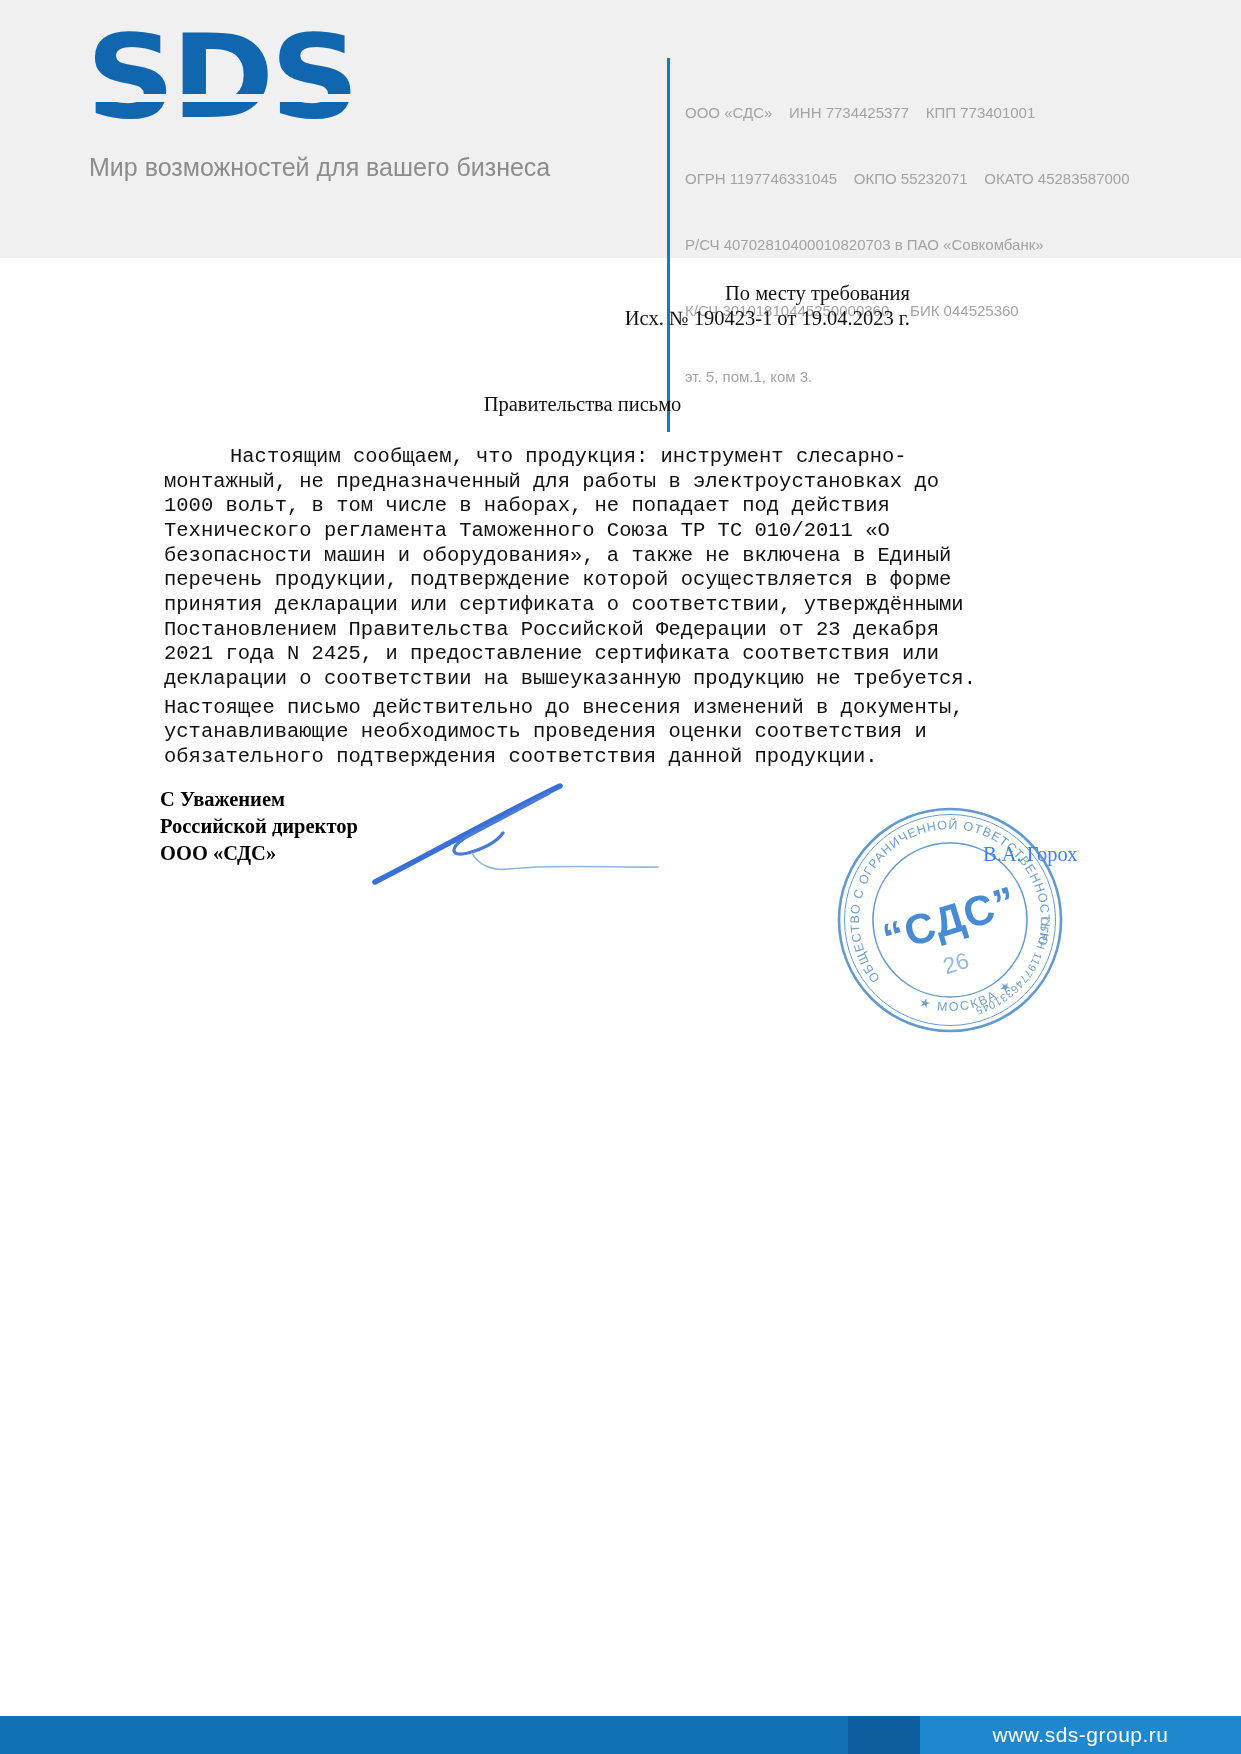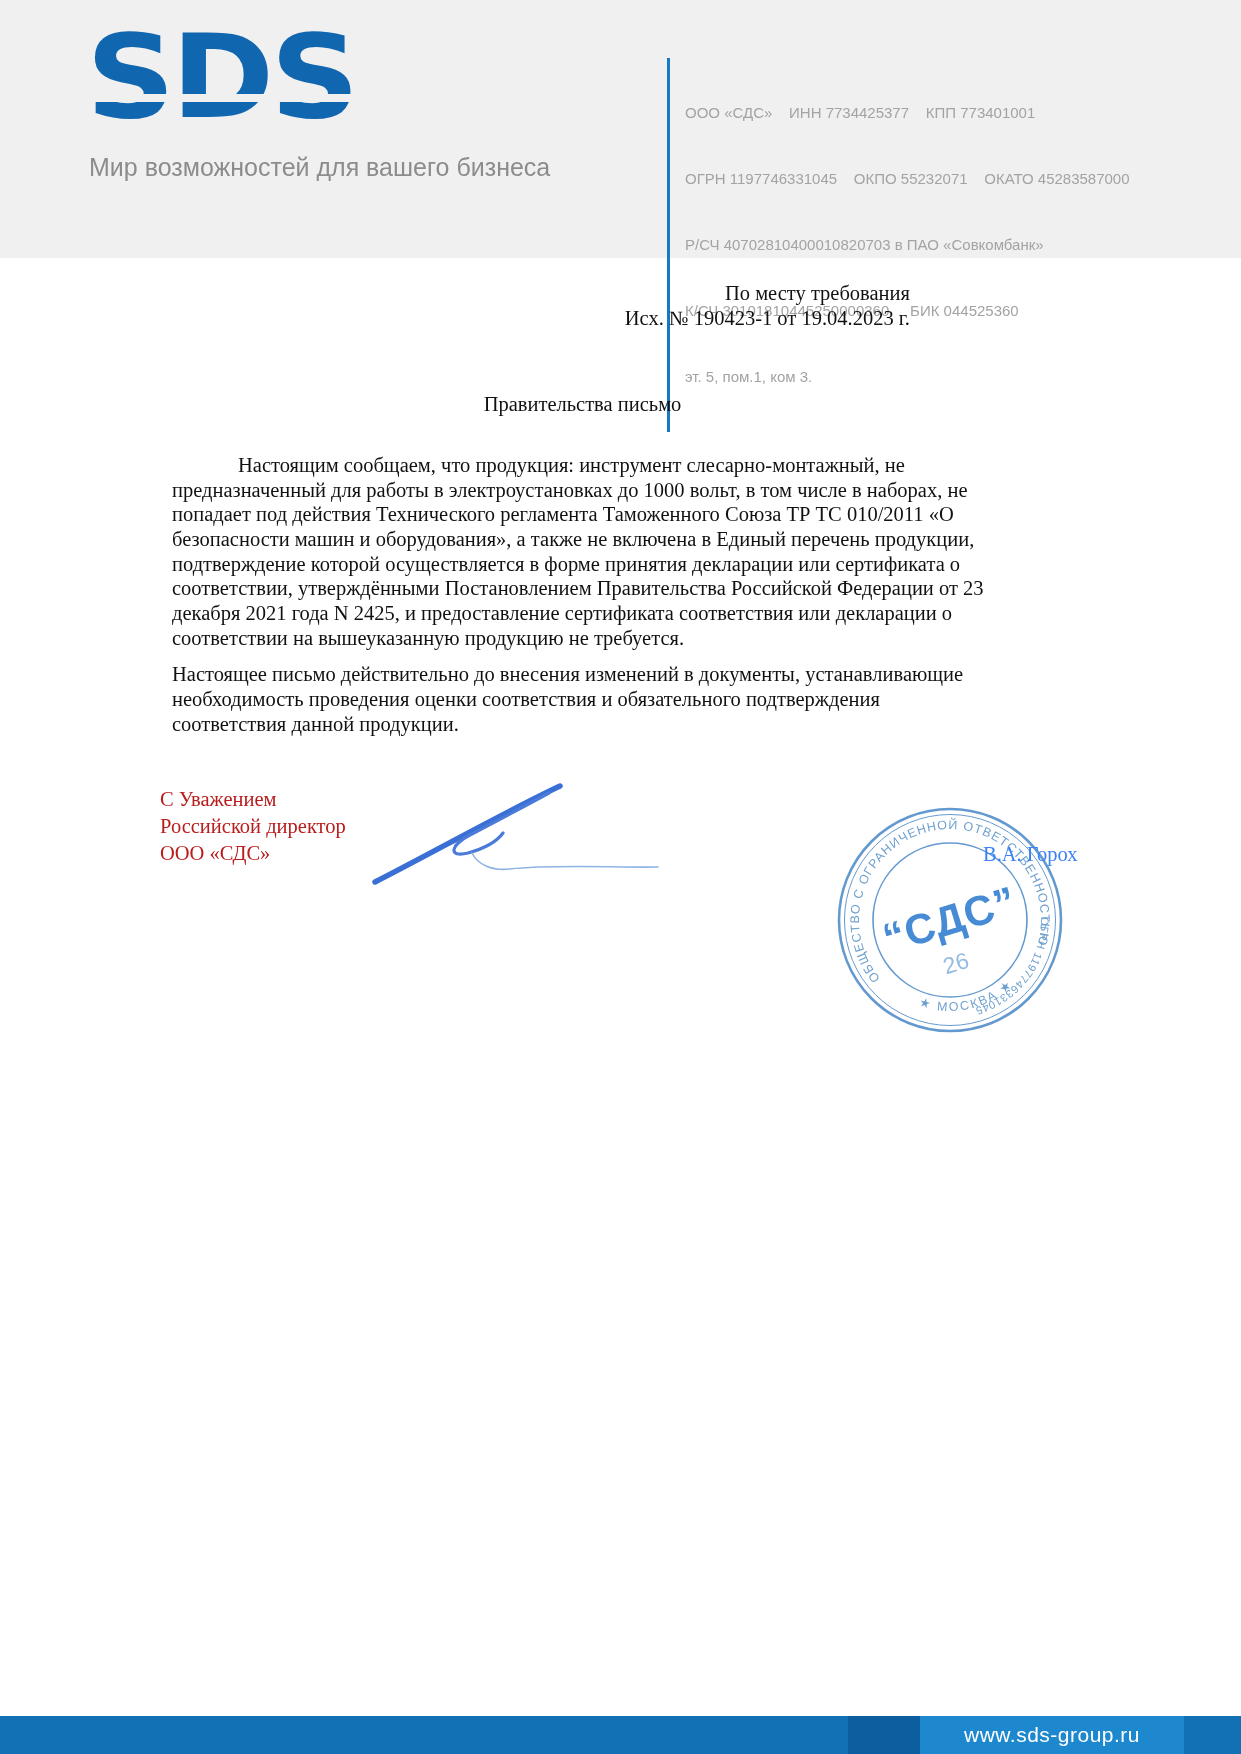--- a/index.html
+++ b/index.html
@@ -39,41 +39,41 @@
     font-size:20.5px;line-height:24.6px;color:#111;
   }
   .letter-title{
     position:absolute;top:393px;left:160px;width:845px;
     text-align:center;font-size:20.5px;color:#111;
   }
   .letter-body{
     position:absolute;top:441px;left:160px;width:842px;
     font-size:20.5px;line-height:24.65px;color:#111;text-align:left;
   }
-  .letter-body p{margin:12px;}
+  .letter-body p{margin:4px;font-family:Liberation Mono, monospace;}
   .letter-body p.indent{text-indent:66px;}
   .closing-block{
     position:absolute;top:786px;left:160px;
-    font-size:20.5px;line-height:27px;color:#b91c1c;
+    font-size:20.5px;line-height:27px;color:#000000;font-weight:bold;
   }
   .signer-name{
     position:absolute;top:843px;left:983px;
     font-size:20.5px;color:#3b82f6;z-index:5;
   }
   
   .signature{position:absolute;left:330px;top:770px;z-index:3;}
   .stamp{position:absolute;left:835px;top:805px;z-index:2;}
   
   .footer{
     position:absolute;left:0;top:1716px;width:1241px;height:38px;
     background:#1270b5;font-family:"Liberation Sans", sans-serif;
   }
   .footer-dark{position:absolute;left:848px;top:0;width:72px;height:38px;background:#0d5e9e;}
   .footer-light{
-    position:absolute;left:920px;top:0;width:264px;height:38px;background:#1e88ce;
+    position:absolute;left:920px;top:0;width:321px;height:38px;background:#1e88ce;
     display:flex;align-items:center;justify-content:center;
   }
   .footer-url{color:#ffffff;font-size:21px;letter-spacing:0.5px;}
 </style>
 </head>
 <body>
 
 <div class="header">
   <div class="logo">SDS</div>
   <div class="logo-stripe"></div>

